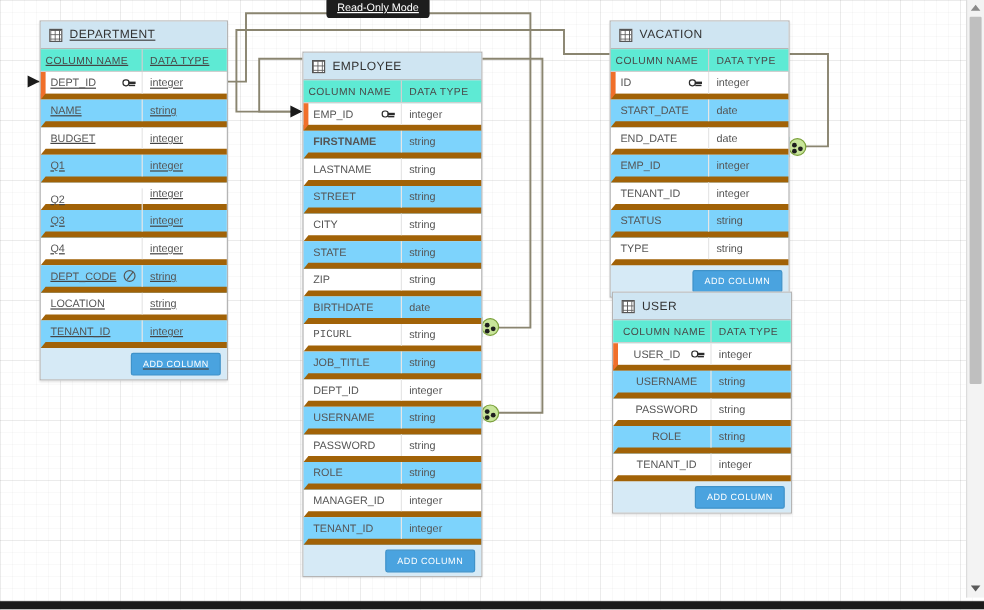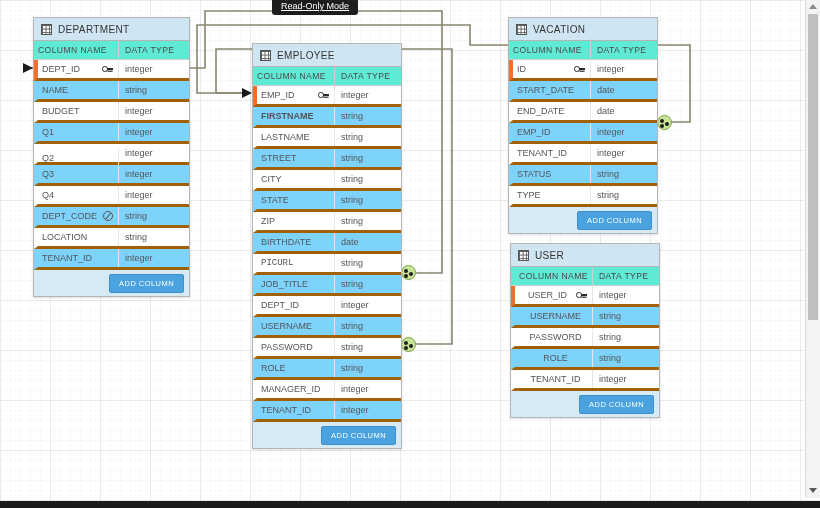--- a/index.html
+++ b/index.html
@@ -77,21 +77,21 @@
     border-bottom: 1px solid #cfcfcf;
     font-size: 8.6px;
     letter-spacing: .4px;
     color: #4a4a4a;
   }
 
   .row {
     display: flex;
     height: 18px;
     align-items: center;
-    border-bottom: 3px solid #a16207;
+    border-bottom: 5px solid #a16207;
     position: relative;
     font-size: 9px;
     color: #555;
   }
   .row.alt { background: #7dd3fc; }
   .row.pk  { border-left: 4px solid #f06f2a; }
   .row:not(.pk) { border-left: 4px solid transparent; }
 
   .c-name {
     flex: 0 0 auto;
@@ -258,21 +258,21 @@
   </div>
 
   <div style="position:absolute;left:653px;top:114px;width:5px;height:17px;background:#15a08c;"></div>
   <div style="position:absolute;left:657px;top:115px;width:15px;height:15px;border-radius:50%;background:#c8e59a;border:1px solid #7ba03c;box-sizing:border-box;">
     <div style="position:absolute;left:2px;top:3px;width:4px;height:4px;border-radius:50%;background:#1e1e1e;"></div>
     <div style="position:absolute;left:2px;top:8px;width:4px;height:4px;border-radius:50%;background:#1e1e1e;"></div>
     <div style="position:absolute;left:7px;top:5.5px;width:4px;height:4px;border-radius:50%;background:#1e1e1e;"></div>
   </div>
 
   <div id="tables-host">
-      <div class="table" style="left: 33px; top: 17px; width: 155px;">
+      <div class="table" style="left: 33px; top: 17px; width: 155px; text-decoration: underline;">
         <div class="tbl-title">
           <span class="grid-ico"></span>
           <span>DEPARTMENT</span>
         </div>
         <div class="hdr-row">
           <div class="c-name" style="width: 85px;">
             <span class="lbl">COLUMN NAME</span>
           </div>
           <div class="c-type">DATA TYPE</div>
         </div>

